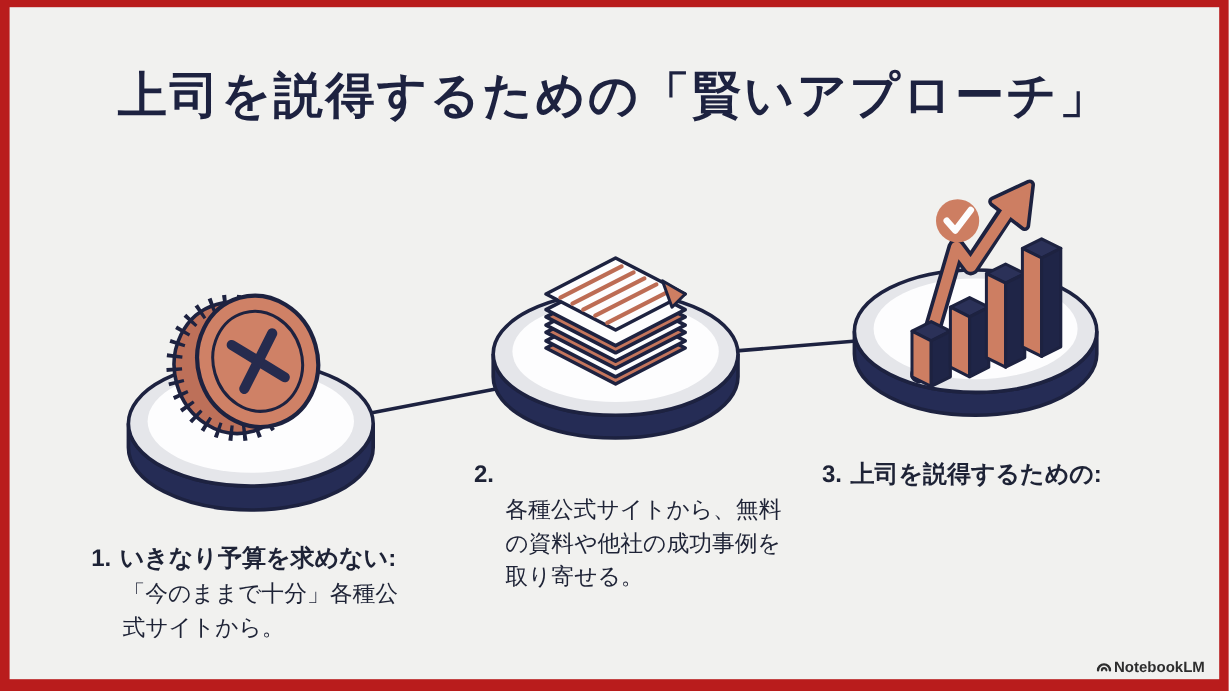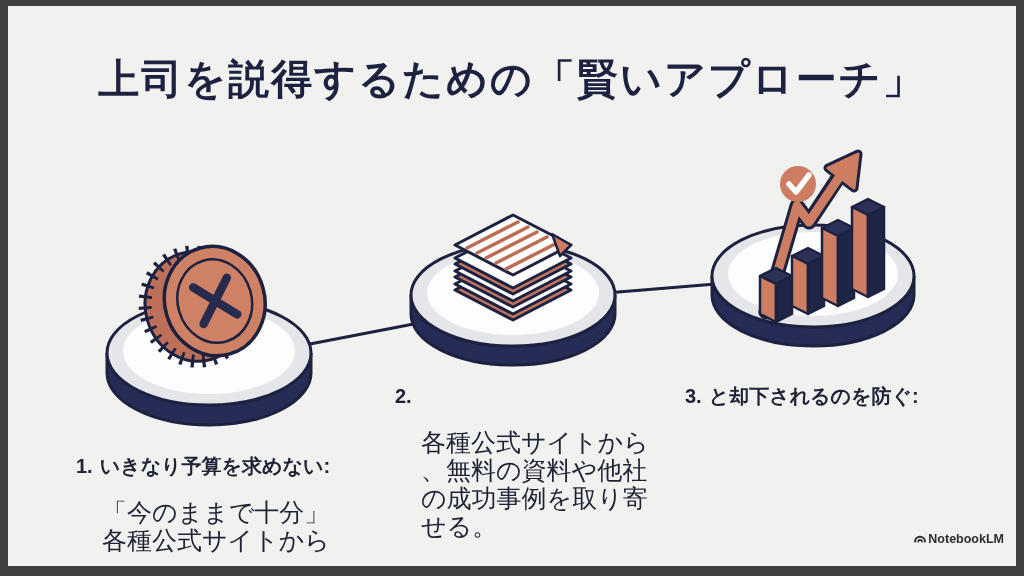--- a/index.html
+++ b/index.html
@@ -3,21 +3,21 @@
 <meta charset="utf-8">
 <style>
   html, body { margin: 0; padding: 0; }
   body {
     width: 1024px; height: 576px;
     font-family: "Liberation Sans", "DejaVu Sans", sans-serif;
     overflow: hidden;
   }
   .frame {
     width: 1024px; height: 576px;
-    background: #404040;
+    background: #b91c1c;
     box-sizing: border-box;
     padding: 6px 8px 10px 8px;
   }
   .slide {
     position: relative;
     width: 1008px; height: 560px;
     background: #f1f1ef;
     overflow: hidden;
   }
   .title {
@@ -46,29 +46,29 @@
   .step-heading {
     display: flex;
     font-size: 20px;
     font-weight: 700;
     line-height: 26px;
     white-space: nowrap;
   }
   .step-num { margin-right: 7px; }
   .step-body {
     margin-left: 26px;
-    margin-top: 19px;
+    margin-top: 3px;
     width: 240px;
-    font-size: 25px;
+    font-size: 19px;
     line-height: 28px;
     line-break: anywhere;
   }
   .footer {
     position: absolute;
-    right: 12px; bottom: 20px;
+    right: 12px; bottom: 3px;
     display: flex;
     align-items: center;
     gap: 1px;
     color: #2e2e2e;
     font-size: 12.5px;
     font-weight: 600;
   }
   .footer svg { display: block; }
 </style>
 </head>
@@ -180,21 +180,21 @@
     <div class="step step-2">
       <div class="step-heading">
         <span class="step-num">2.</span>
       </div>
       <div class="step-body">各種公式サイトから、無料の資料や他社の成功事例を取り寄せる。</div>
     </div>
 
     <div class="step step-3">
       <div class="step-heading">
         <span class="step-num">3.</span>
-        <span>と却下されるのを防ぐ:</span>
+        <span>上司を説得するための:</span>
       </div>
     </div>
 
     <div class="footer">
       <svg width="14" height="14" viewBox="0 0 24 24">
         <path d="M3.5 16.5 A 8.5 8.5 0 0 1 20.5 16.5" fill="none" stroke="#2e2e2e" stroke-width="3.4" stroke-linecap="round"></path>
         <path d="M9 16.5 A 3.2 3.2 0 0 1 15.4 16.5" fill="none" stroke="#2e2e2e" stroke-width="3" stroke-linecap="round"></path>
       </svg>
       <span>NotebookLM</span>
     </div>

